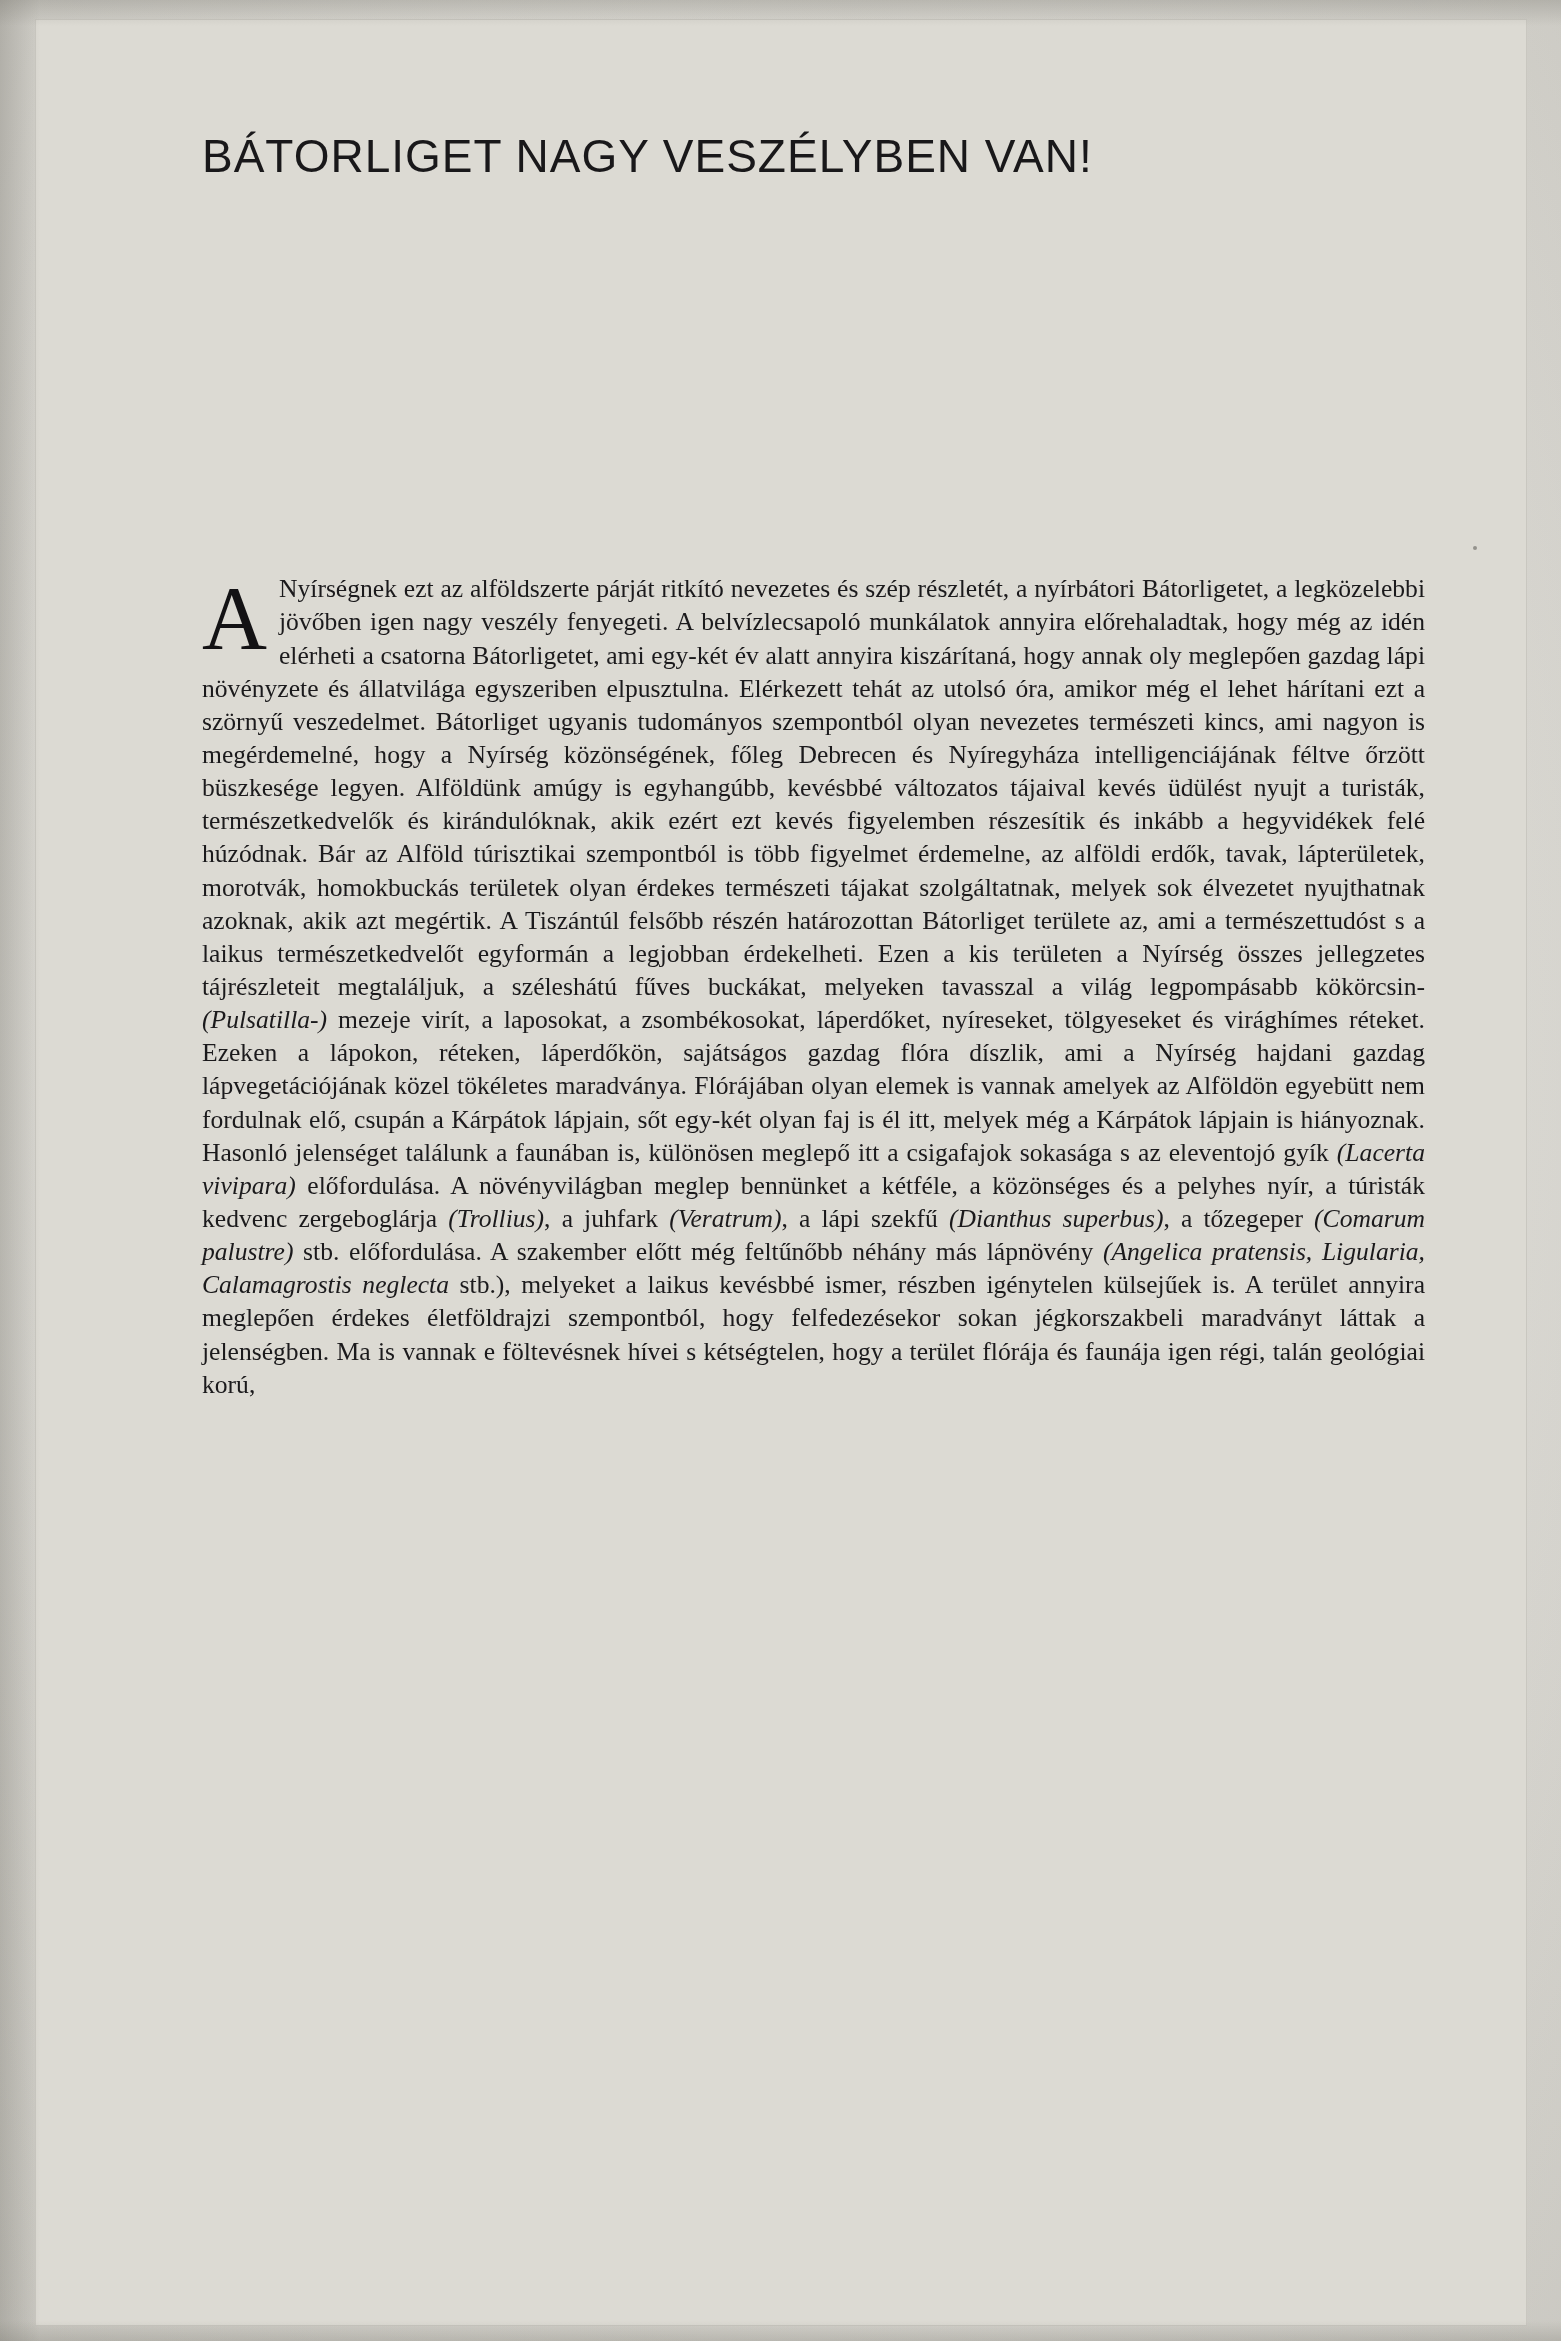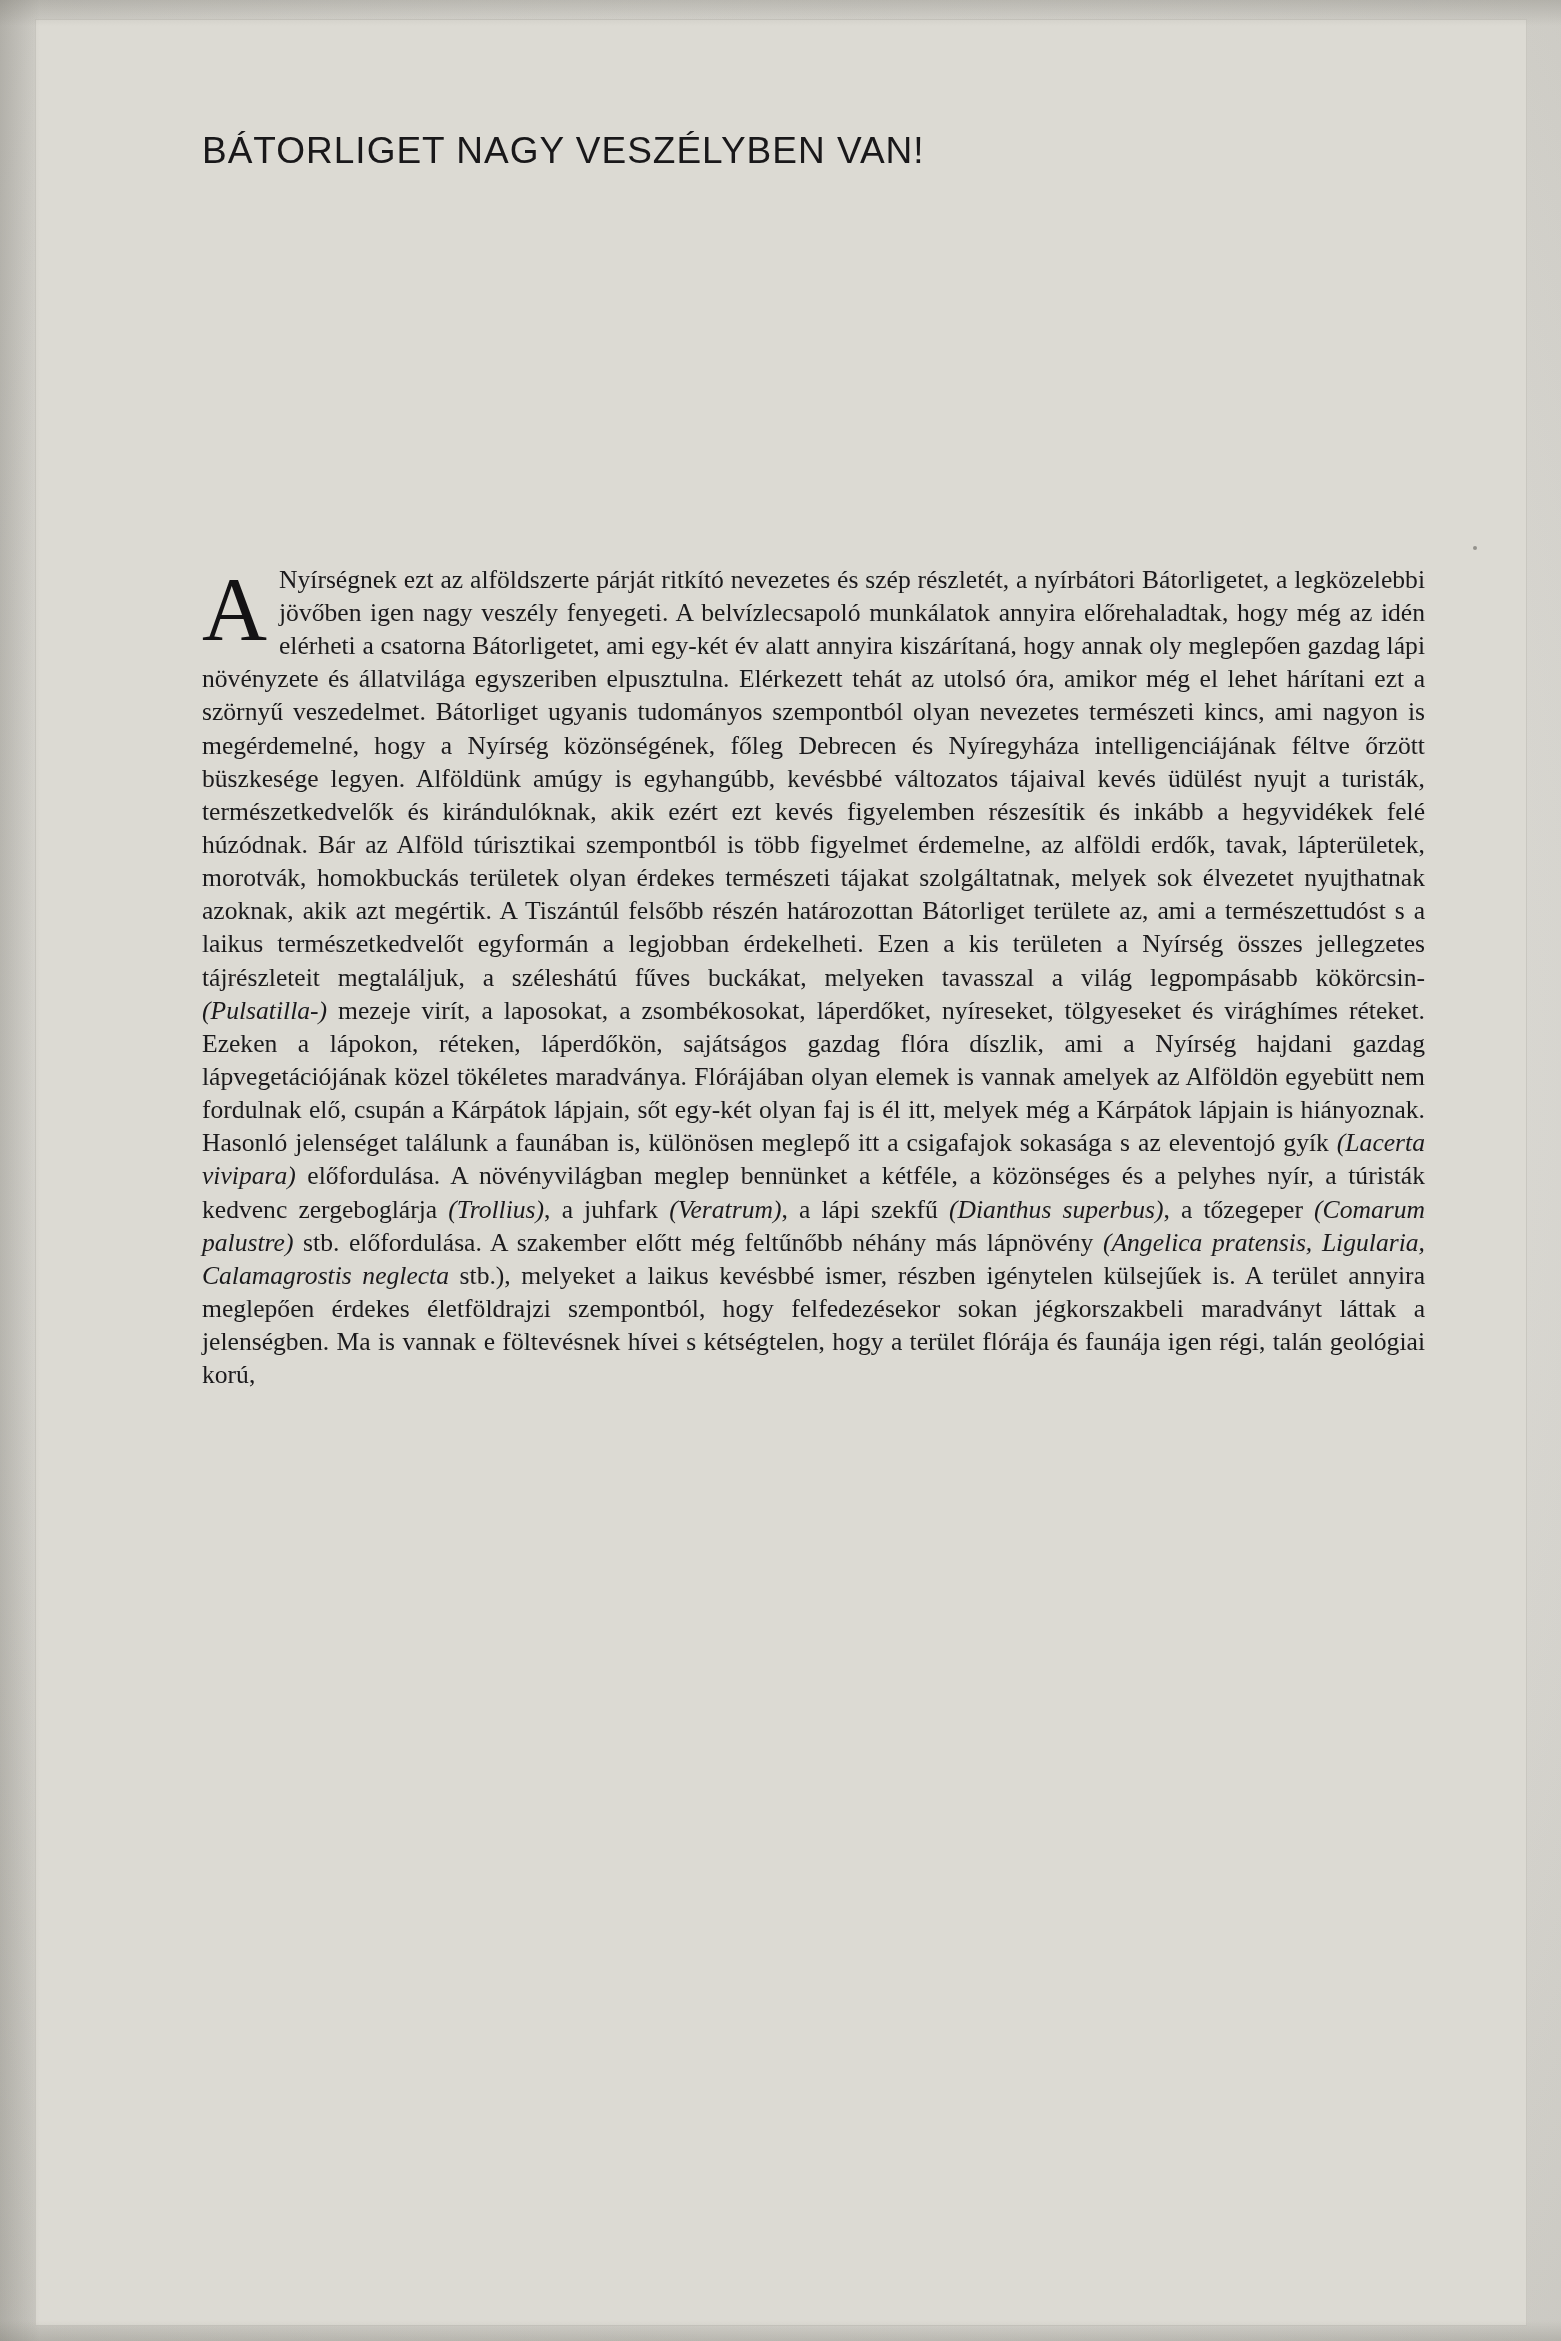--- a/index.html
+++ b/index.html
@@ -40,21 +40,21 @@
   }
   .content {
     position: absolute;
     left: 167px;
     top: 113px;
     width: 1223px;
   }
   h1.doc-title {
     font-family: "Liberation Sans", sans-serif;
     font-weight: 400;
-    font-size: 37px;
+    font-size: 46px;
     letter-spacing: 1px;
     color: #19181a;
     margin: 0;
     padding: 0;
     line-height: 1.05;
     white-space: nowrap;
   }
   .body-block {
     margin-top: 392px;
     font-size: 25.6px;

